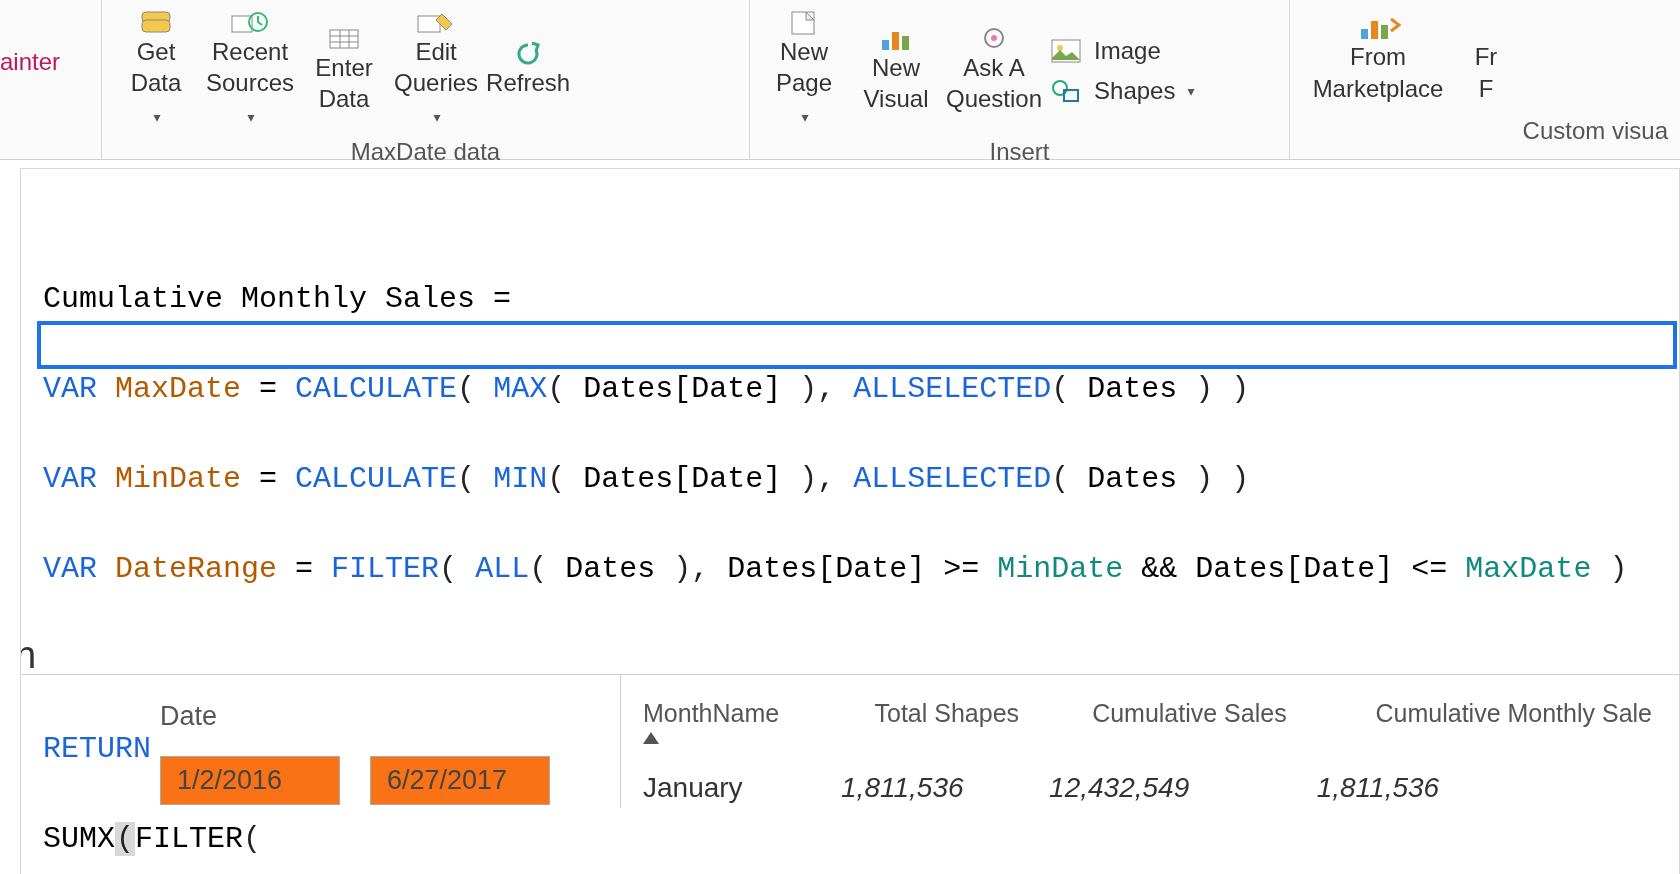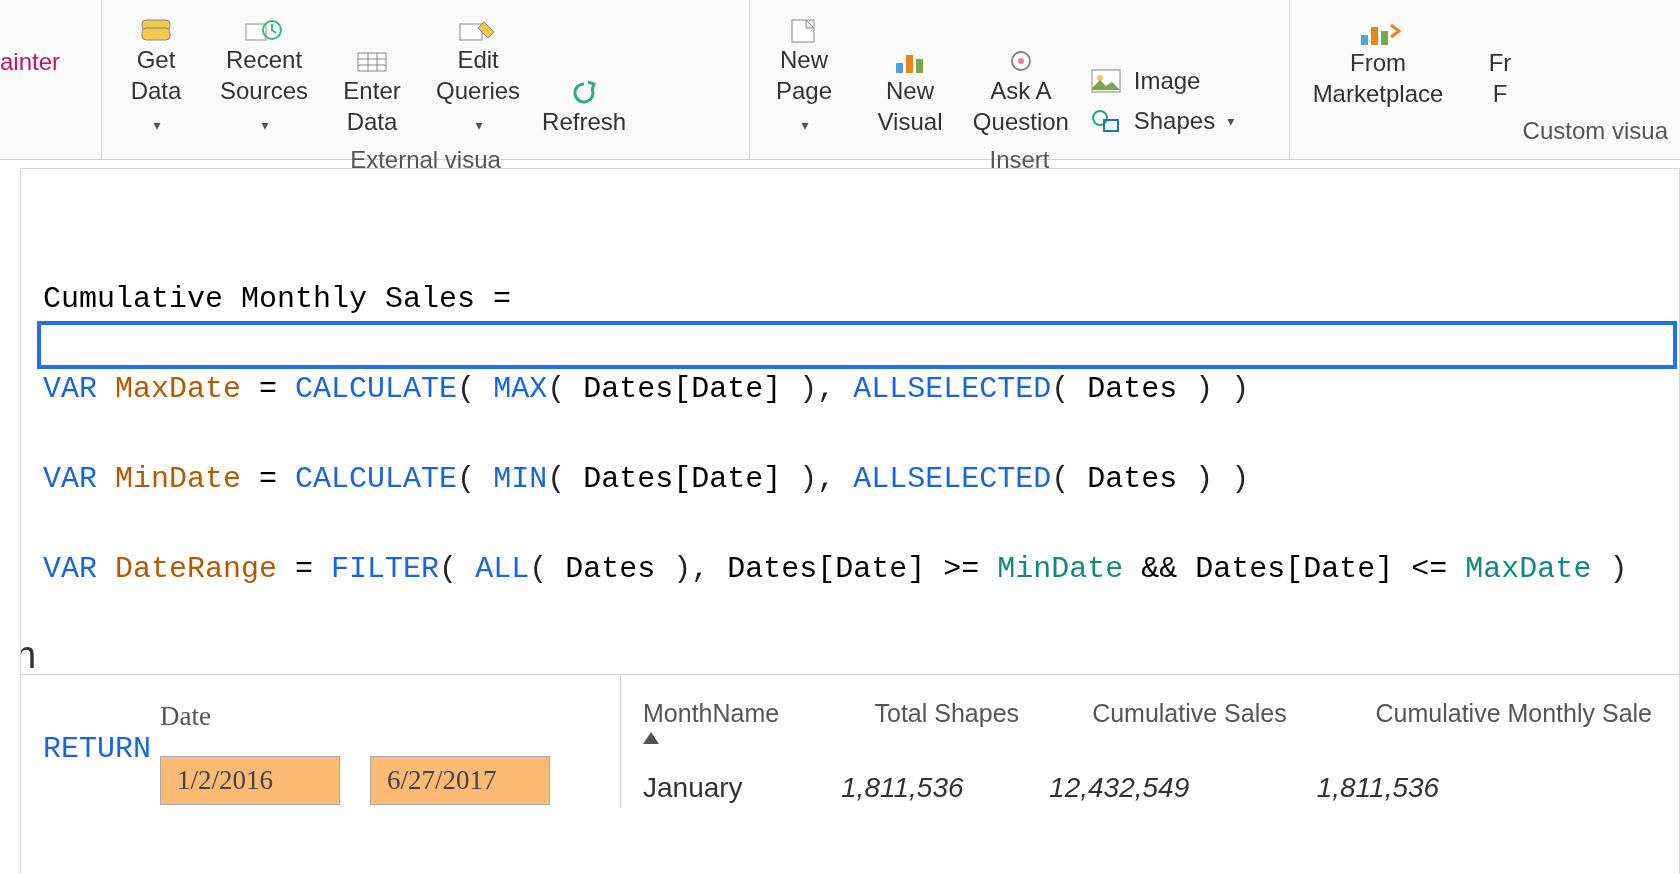--- a/index.html
+++ b/index.html
@@ -25,23 +25,22 @@
     display: flex;
     flex-direction: column;
     align-items: stretch;
     height: 100%;
     border-right: 1px solid #d9d9d9;
     padding: 0 8px 4px 8px;
   }
   .ribbon-group-buttons {
     flex: 1;
     display: flex;
-    align-items: flex-end;
-    gap: 14px;
-    padding-top: 16px;
+    align-items: center;
+    padding-top: 8px;
   }
   .ribbon-group-label {
     text-align: center;
     font-size: 24px;
     color: #555;
     padding: 6px 0 10px 0;
   }
   .ribbon-btn {
     display: flex;
     flex-direction: column;
@@ -146,35 +145,34 @@
     display:flex;
     position:absolute;
     top:674px;
     left:20px;
     right:0;
   }
   .slicer {
     width:600px;
     border-top:1px solid #d0d0d0;
     padding:26px 0 0 140px;
-    font-family:Liberation Serif, serif;
   }
   .slicer-title {
     font-size:27px;
     color:#555;
     margin-bottom:24px;
   }
   .slicer-row { display:flex; gap:30px; }
   .slicer-input {
     border:1px solid #aaa;
     font-size:27px;
     color:#444;
     padding:8px 16px;
     width:180px;
-    background:#fdba74;
+    background:#f97316;
   }
 
   .table-wrap {
     flex:1;
     border-top:1px solid #d0d0d0;
     border-left:1px solid #d0d0d0;
     padding:18px 0 0 20px;
     overflow:hidden;
   }
   table { border-collapse:collapse; width:100%; }
@@ -266,21 +264,21 @@
           <svg width="40" height="26" viewBox="0 0 40 26">
               <path d="M20 4a9 9 0 1 0 8 5" fill="none" stroke="#3a8" stroke-width="3"></path>
               <path d="M24 2l6 2-2 6" fill="none" stroke="#3a8" stroke-width="3"></path>
             </svg>
         </div>
         <div class="label-lines">
             <span style="white-space:pre-line;display:block">Refresh</span>
           </div>
       </div>
     </div>
-    <div class="ribbon-group-label">External visua</div>
+    <div class="ribbon-group-label">MaxDate data</div>
   </div>
 
   <div class="ribbon-group" style="width:540px">
     <div class="ribbon-group-buttons">
       <div class="ribbon-btn">
         <div class="icon">
           <svg width="40" height="26" viewBox="0 0 40 26">
               <rect x="8" y="2" width="22" height="22" fill="#fff" stroke="#888"></rect>
               <path d="M22 2l8 8h-8z" fill="#eee" stroke="#888"></path>
             </svg>
@@ -368,20 +366,21 @@
 </div>
 
 <div class="formula-area">
 <span class="left-m">n</span>
 <div><span class="plain">Cumulative Monthly Sales = </span></div>
 <div><span class="kw">VAR</span><span> </span><span class="id">MaxDate</span><span class="plain"> = </span><span class="fn">CALCULATE</span><span>( </span><span class="fn">MAX</span><span>( </span><span class="plain">Dates[Date]</span><span> ), </span><span class="fn">ALLSELECTED</span><span>( </span><span class="plain">Dates</span><span> ) )</span></div>
 <div><span class="kw">VAR</span><span> </span><span class="id">MinDate</span><span class="plain"> = </span><span class="fn">CALCULATE</span><span>( </span><span class="fn">MIN</span><span>( </span><span class="plain">Dates[Date]</span><span> ), </span><span class="fn">ALLSELECTED</span><span>( </span><span class="plain">Dates</span><span> ) )</span></div>
 <div><span class="kw">VAR</span><span> </span><span class="id">DateRange</span><span class="plain"> = </span><span class="fn">FILTER</span><span>( </span><span class="fn">ALL</span><span>( </span><span class="plain">Dates</span><span> ), </span><span class="plain">Dates[Date]</span><span class="plain"> &gt;= </span><span class="var-ref">MinDate</span><span class="plain"> &amp;&amp; </span><span class="plain">Dates[Date]</span><span class="plain"> &lt;= </span><span class="var-ref">MaxDate</span><span> )</span></div>
 <div>&nbsp;</div>
 <div><span class="kw">RETURN</span></div>
+<div><span class="plain">SUMX</span><span class="paren-hl">(</span><span class="plain">FILTER</span><span>(</span></div>
 
 
 
 
 <div class="highlight-box" style="left:16px; top:152px; width:1640px; height:48px"></div>
 </div>
 
 <div class="bottom">
   <div class="slicer">
     <div class="slicer-title">Date</div>

